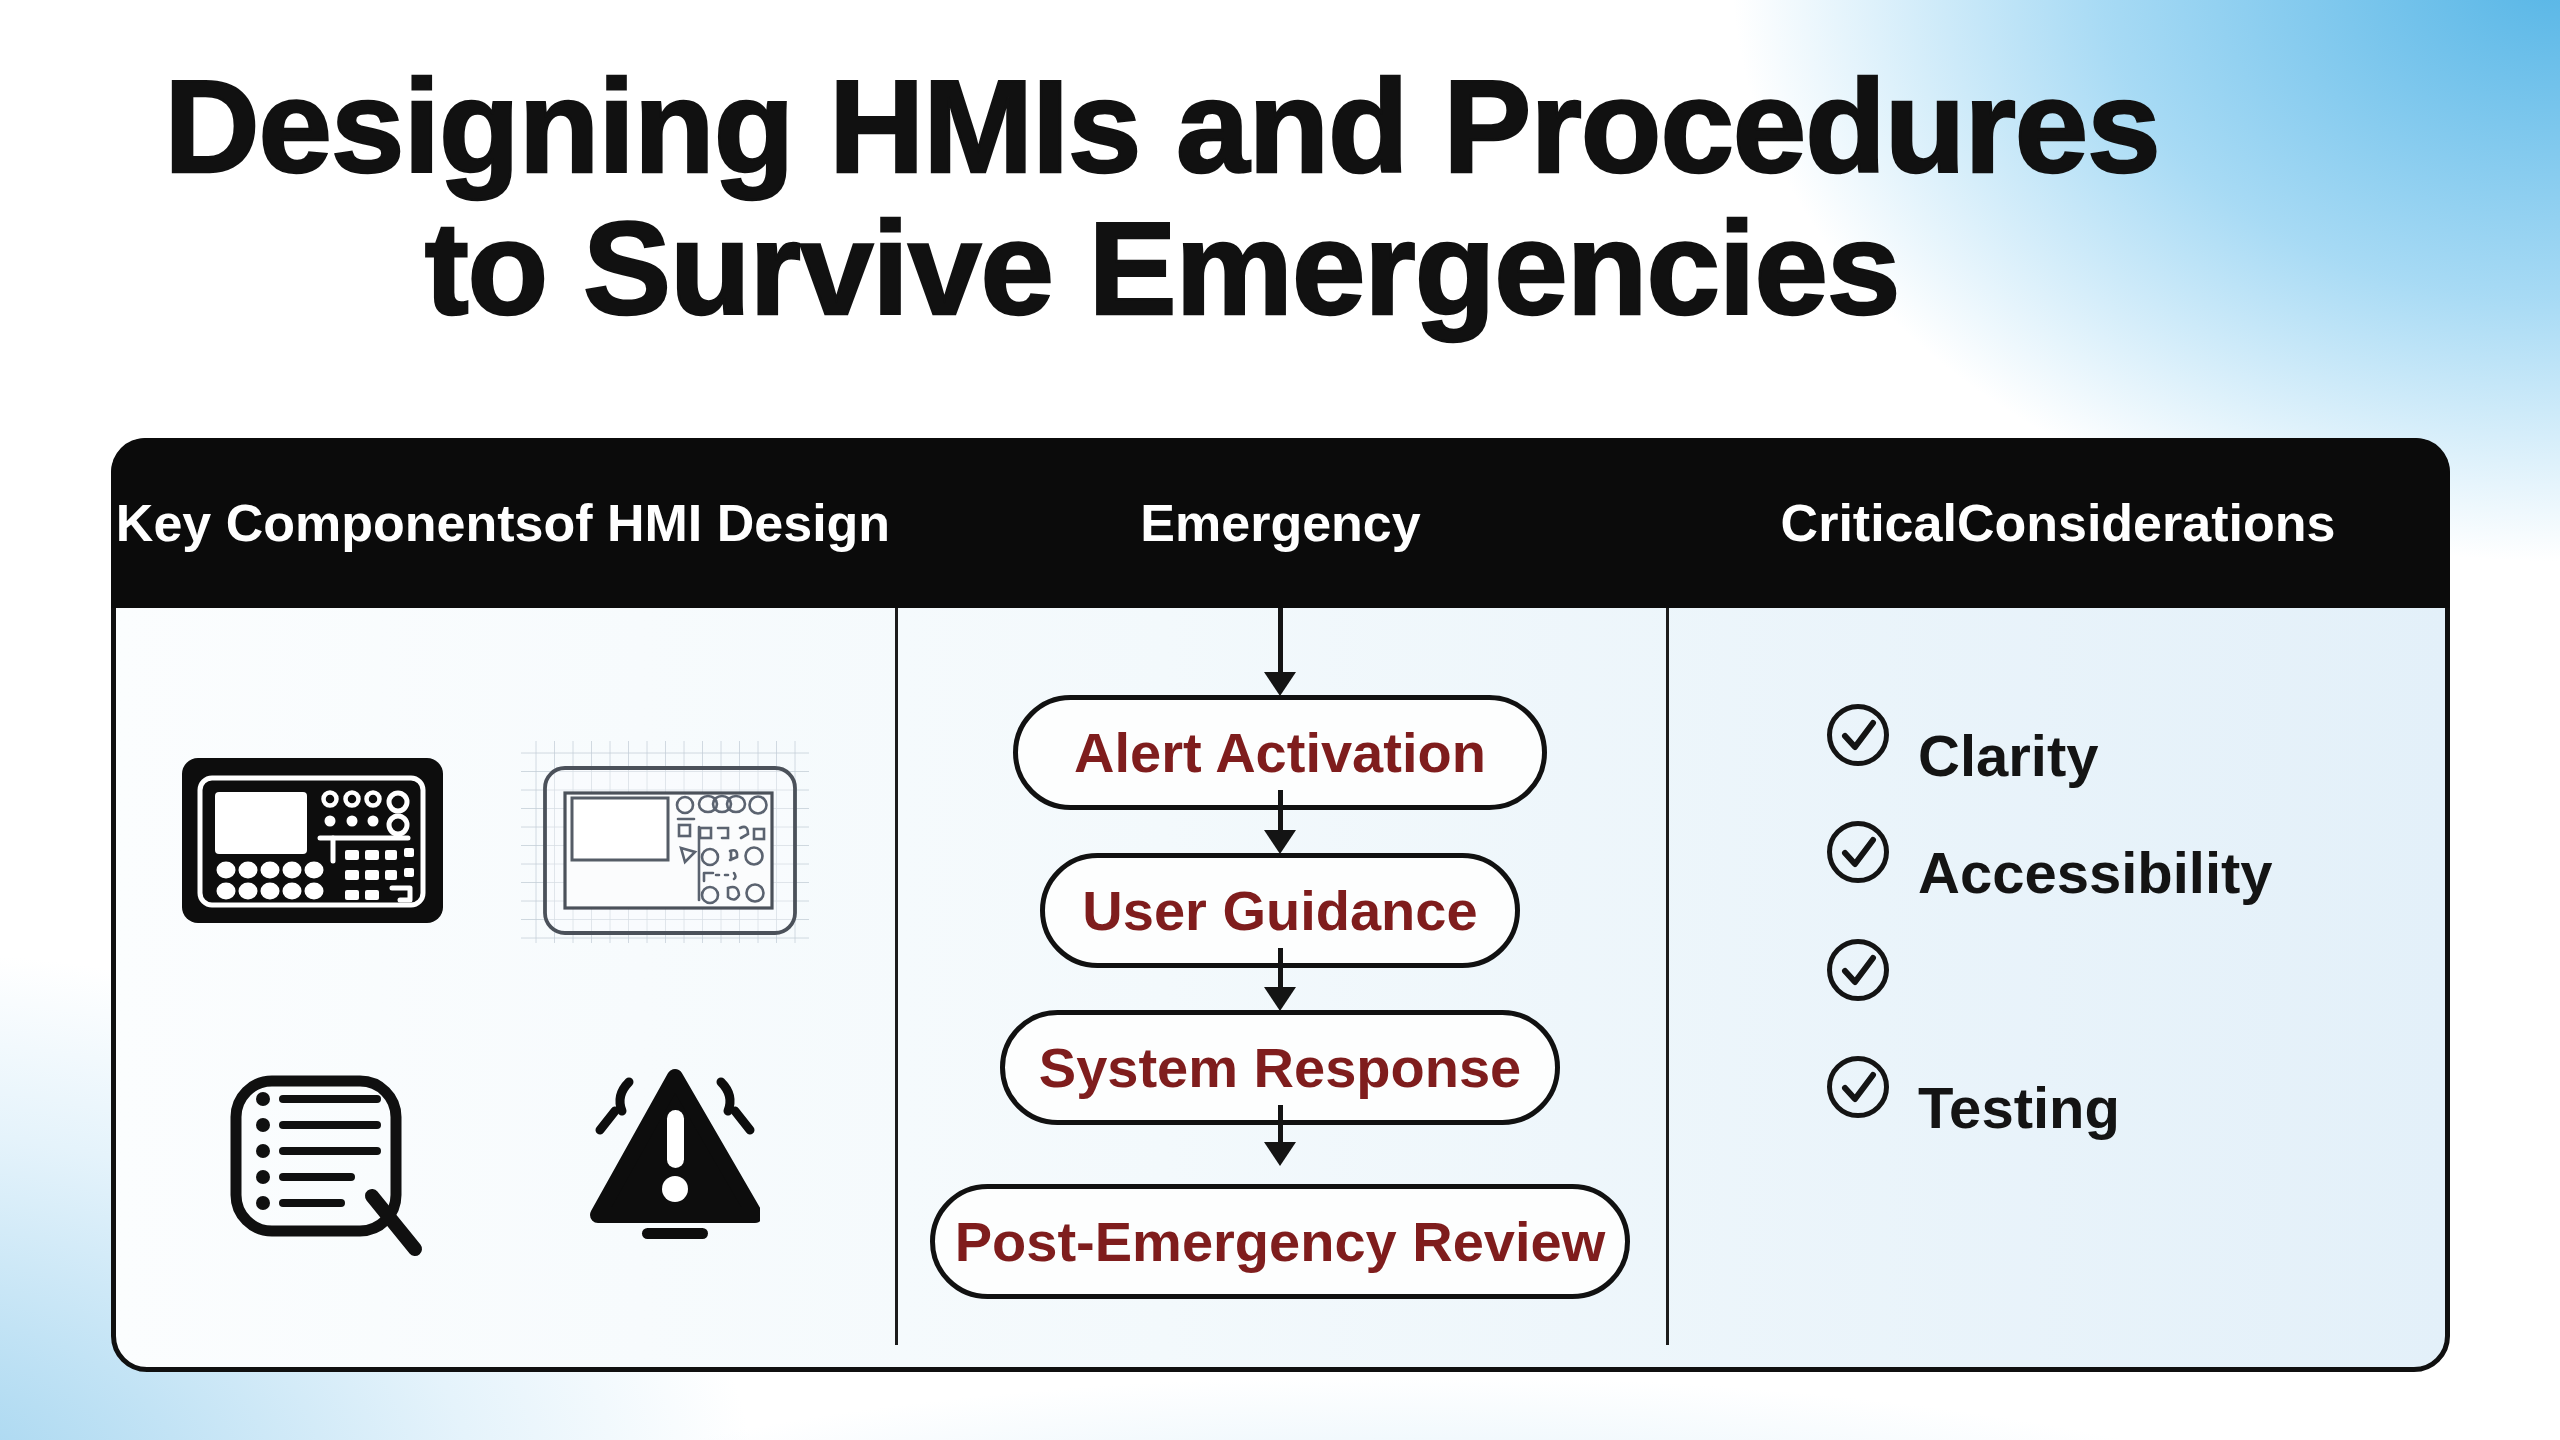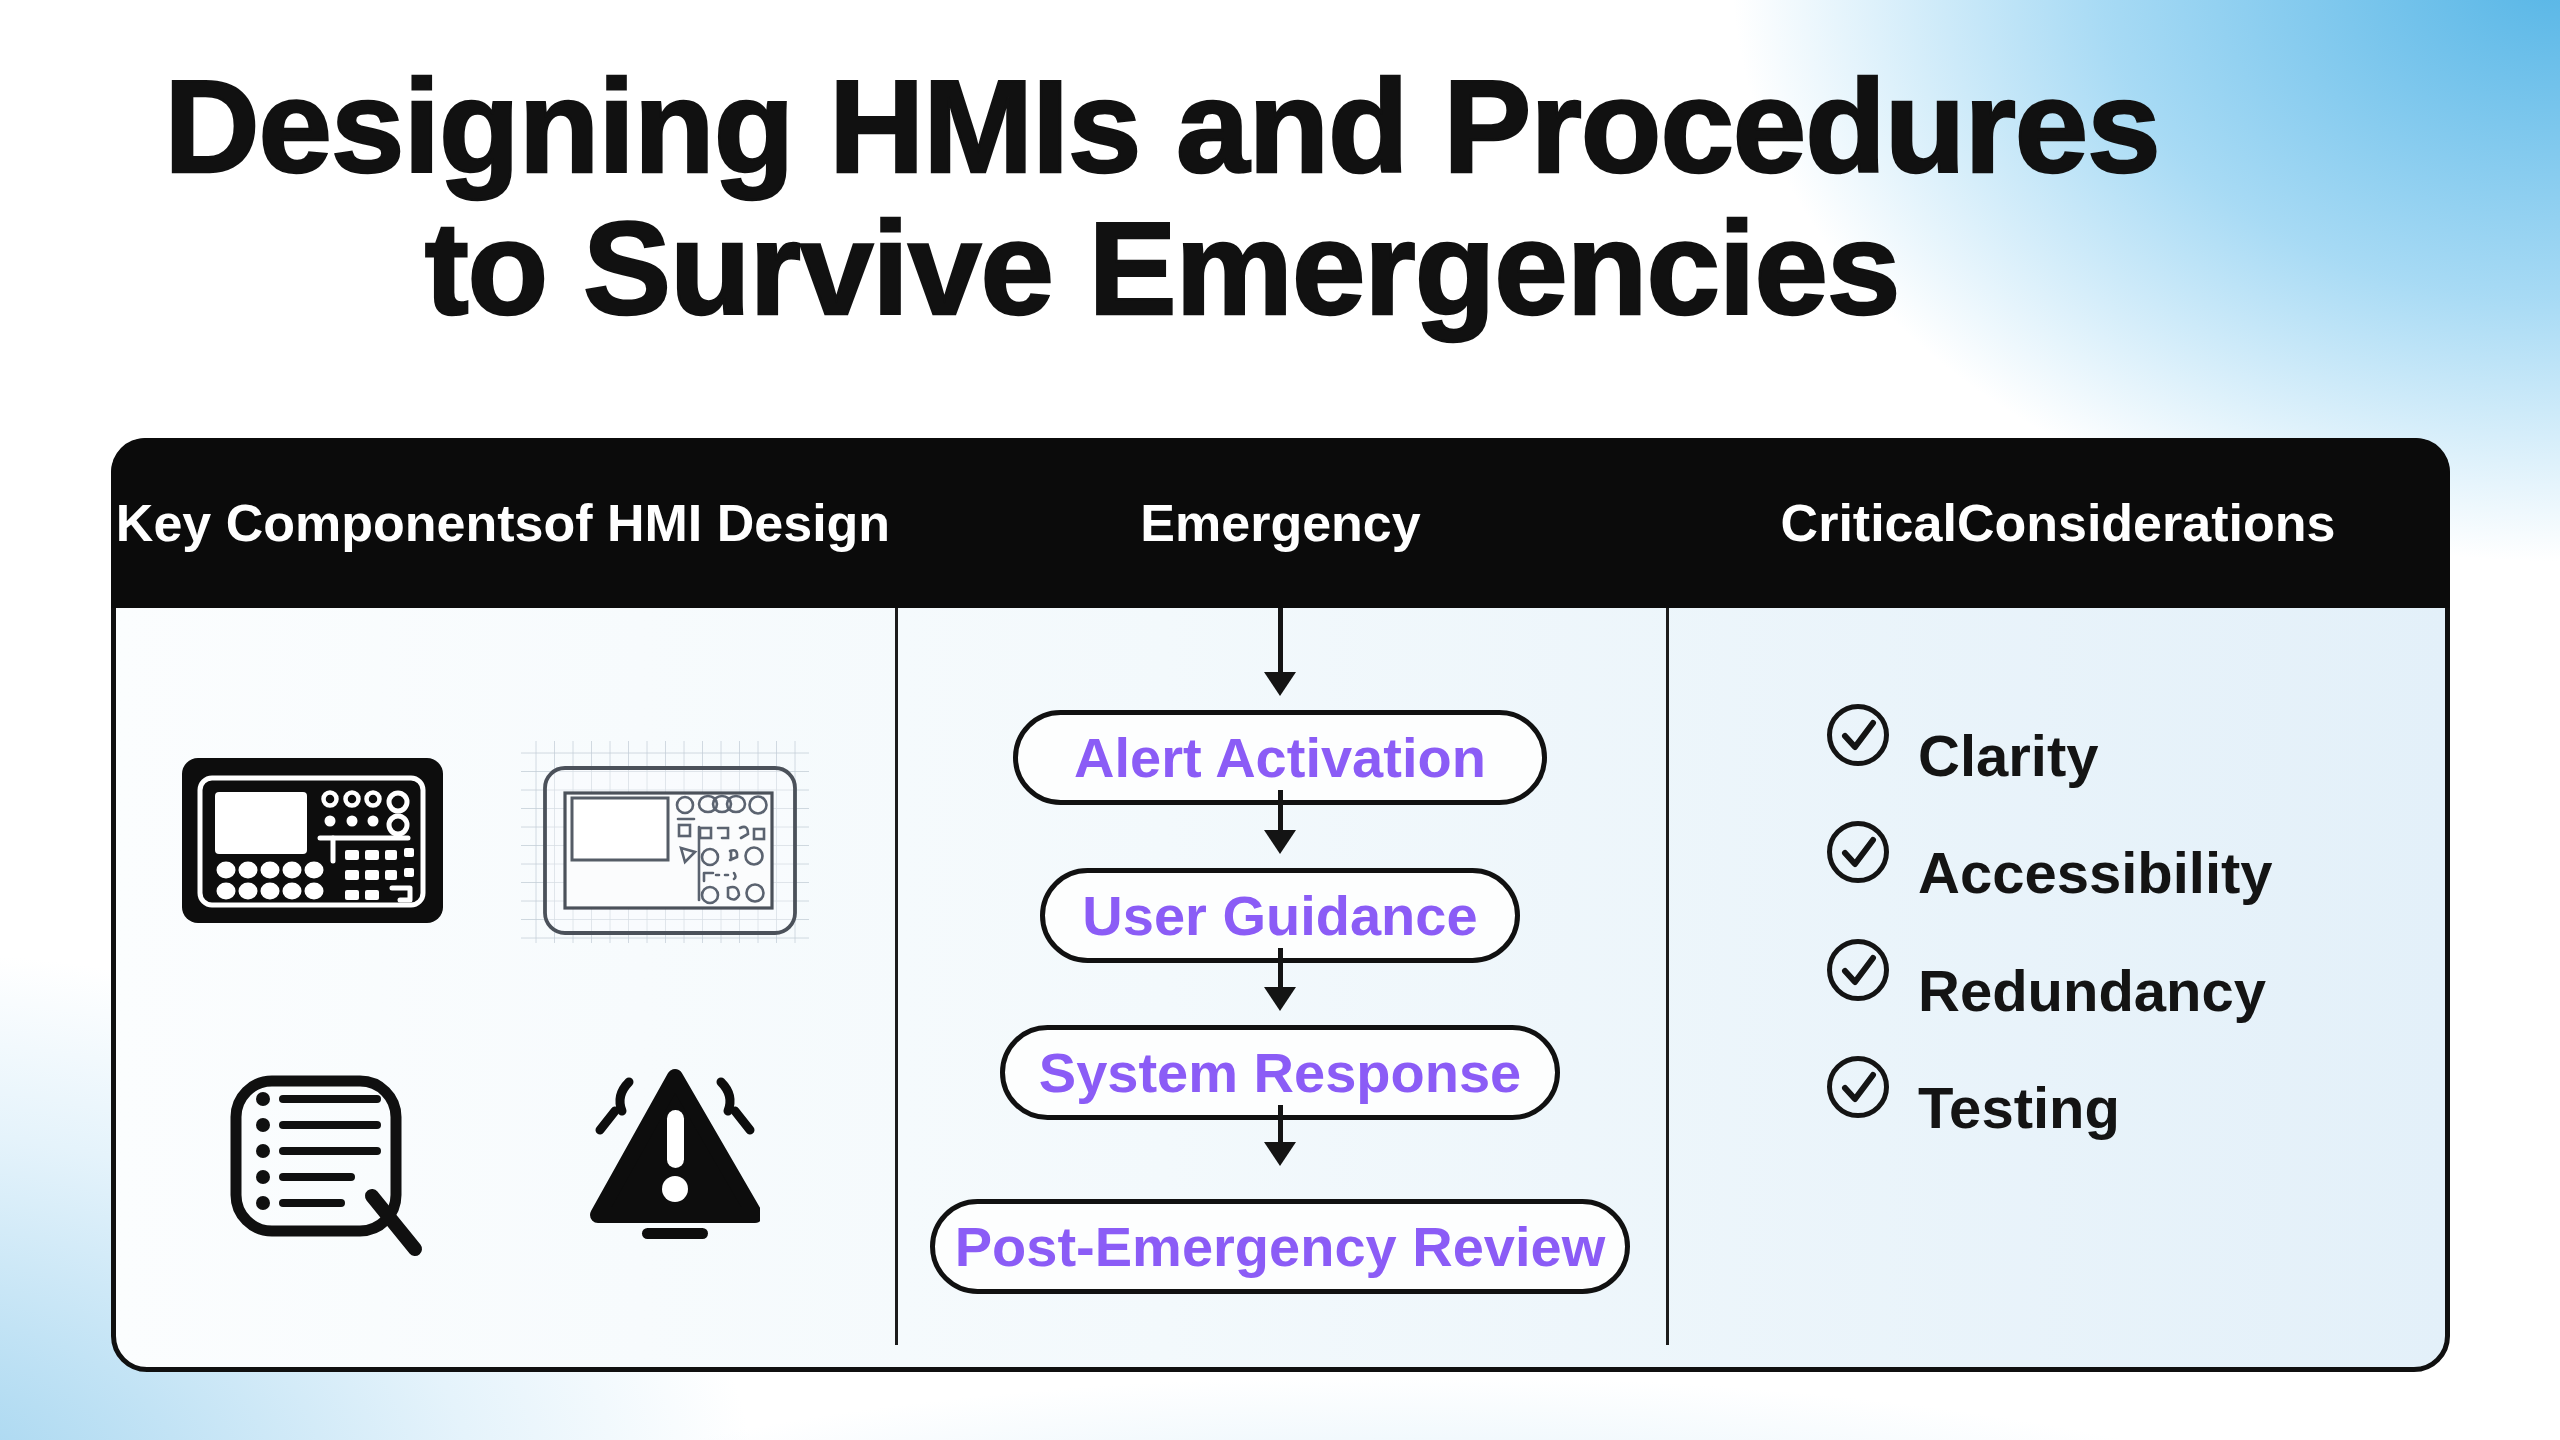--- a/index.html
+++ b/index.html
@@ -29,23 +29,23 @@
   .hcell{flex:0 0 auto;display:flex;flex-direction:row;justify-content:center;align-items:center;height:100%;}
   .hcell.c1{width:784px;} .hcell.c2{width:771px;} .hcell.c3{width:784px;}
   .hline{font-size:52px;line-height:62px;font-weight:700;color:#fff;letter-spacing:0;}
   .card-body{position:absolute;left:-5px;top:165px;width:2339px;height:764px;}
   .divider{position:absolute;top:0;width:3px;height:737px;background:#1c1c1c;}
   .divider.d1{left:784px;} .divider.d2{left:1555px;}
 
   
   .pill{
     position:absolute;left:1169px;transform:translateX(-50%);
-    height:95px;box-sizing:border-box;border:5px solid #111;border-radius:999px;
+    height:115px;box-sizing:border-box;border:5px solid #111;border-radius:999px;
     background:#fdfefe;display:flex;align-items:center;justify-content:center;
-    font-size:56px;font-weight:700;color:#8b5cf6;white-space:nowrap;margin-top:15px;
+    font-size:56px;font-weight:700;color:#7f1d1d;white-space:nowrap;
   }
   .p1{top:87px;width:534px;} .p2{top:245px;width:480px;}
   .p3{top:402px;width:560px;} .p4{top:576px;width:700px;}
   .arrow{position:absolute;left:1169px;transform:translateX(-50%);display:flex;flex-direction:column;align-items:center;}
   .arrow .stem{width:5px;background:#141414;}
   .arrow .head{width:0;height:0;border-left:16px solid transparent;border-right:16px solid transparent;border-top:24px solid #141414;}
   .a0{top:0;}   .a0 .stem{height:64px;}
   .a1{top:182px;} .a1 .stem{height:40px;}
   .a2{top:340px;} .a2 .stem{height:39px;}
   .a3{top:497px;} .a3 .stem{height:37px;}
@@ -233,21 +233,20 @@
         <circle cx="33" cy="33" r="28.5" fill="none" stroke="#141414" stroke-width="5"></circle>
         <path d="M20,34 L30,45 L48,21" fill="none" stroke="#141414" stroke-width="6" stroke-linecap="round" stroke-linejoin="round"></path>
       </svg>
       <span class="check-label">Accessibility</span>
     </div>
     <div class="check-row r3">
       <svg width="66" height="66" viewBox="0 0 66 66">
         <circle cx="33" cy="33" r="28.5" fill="none" stroke="#141414" stroke-width="5"></circle>
         <path d="M20,34 L30,45 L48,21" fill="none" stroke="#141414" stroke-width="6" stroke-linecap="round" stroke-linejoin="round"></path>
       </svg>
-      <span class="check-label">Redundancy</span>
     </div>
     <div class="check-row r4">
       <svg width="66" height="66" viewBox="0 0 66 66">
         <circle cx="33" cy="33" r="28.5" fill="none" stroke="#141414" stroke-width="5"></circle>
         <path d="M20,34 L30,45 L48,21" fill="none" stroke="#141414" stroke-width="6" stroke-linecap="round" stroke-linejoin="round"></path>
       </svg>
       <span class="check-label">Testing</span>
     </div>
 
   </div>

